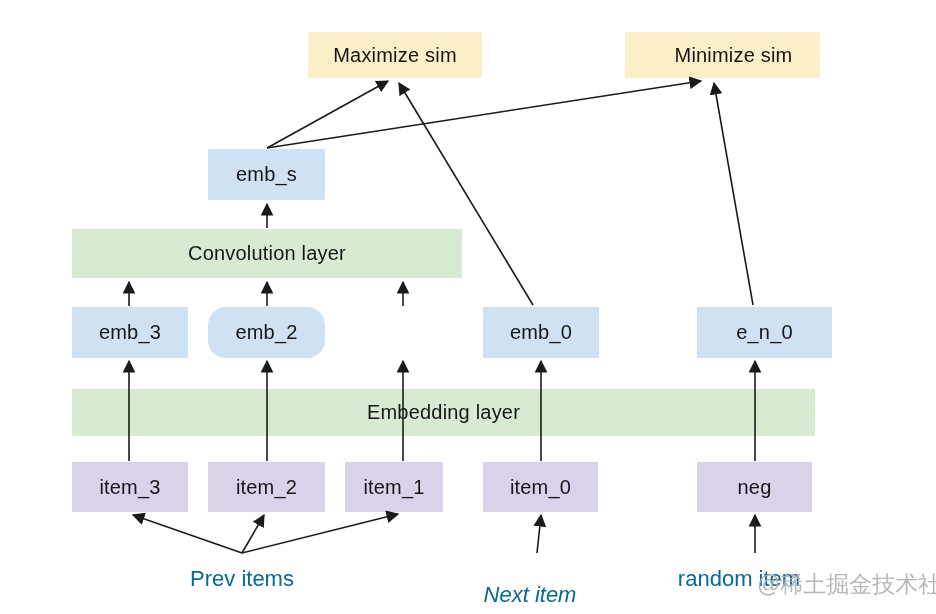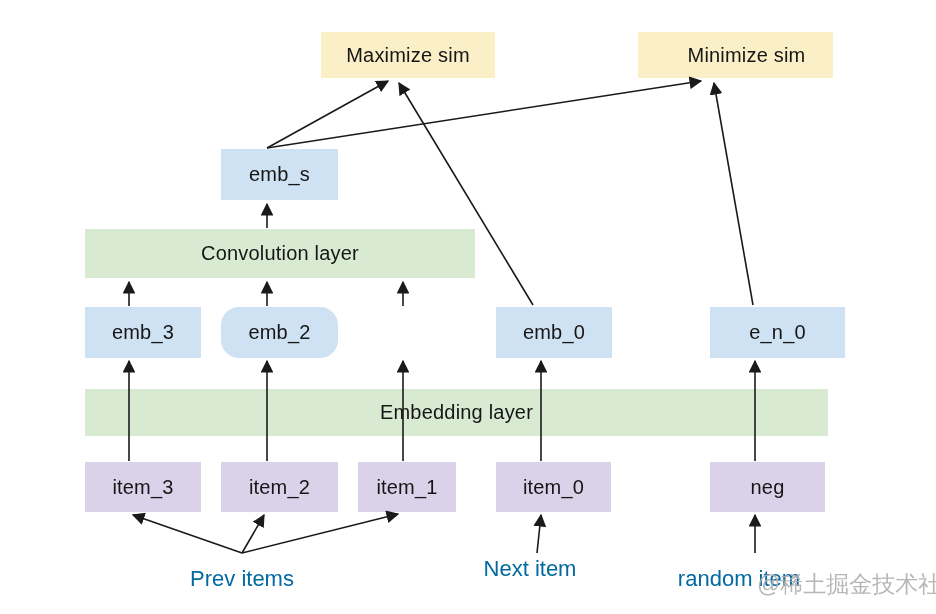--- a/index.html
+++ b/index.html
@@ -17,21 +17,20 @@
   }
   .box {
     position: absolute;
     display: flex;
     align-items: center;
     justify-content: center;
     font-size: 20px;
     color: #161616;
     letter-spacing: 0.2px;
     z-index: 1;
-    margin-left: 13px;
   }
   .sim    { background: #fbefc8; }
   .blue   { background: #cfe2f3; }
   .green  { background: #d9ead3; }
   .purple { background: #d9d2e9; }
   .caption {
     position: absolute;
     transform: translateX(-50%);
     font-size: 22px;
     color: #0369a1;
@@ -79,21 +78,21 @@
 
   <div class="box green" style="left:72px; top:389px; width:743px; height:47px;">Embedding layer</div>
 
   <div class="box purple" style="left:72px; top:462px; width:116px; height:50px;">item_3</div>
   <div class="box purple" style="left:208px; top:462px; width:117px; height:50px;">item_2</div>
   <div class="box purple" style="left:345px; top:462px; width:98px; height:50px;">item_1</div>
   <div class="box purple" style="left:483px; top:462px; width:115px; height:50px;">item_0</div>
   <div class="box purple" style="left:697px; top:462px; width:115px; height:50px;">neg</div>
 
   <div class="caption" style="left:242px; top:566px;">Prev items</div>
-  <div class="caption" style="left:530px; top:556px;">Next item</div>
+  <div class="caption" style="left:530px; top:582px;font-style:italic;">Next item</div>
   <div class="caption" style="left:739px; top:566px;">random item</div>
 
   <div class="watermark">@稀土掘金技术社区</div>
 
   <svg id="arrows" width="936" height="614" viewBox="0 0 936 614">
     <defs>
       <marker id="ah" viewBox="0 0 10 10" refX="9" refY="5" markerWidth="8" markerHeight="8" orient="auto-start-reverse">
         <path d="M0,0 L10,5 L0,10 z" fill="#1a1a1a"></path>
       </marker>
     </defs>

